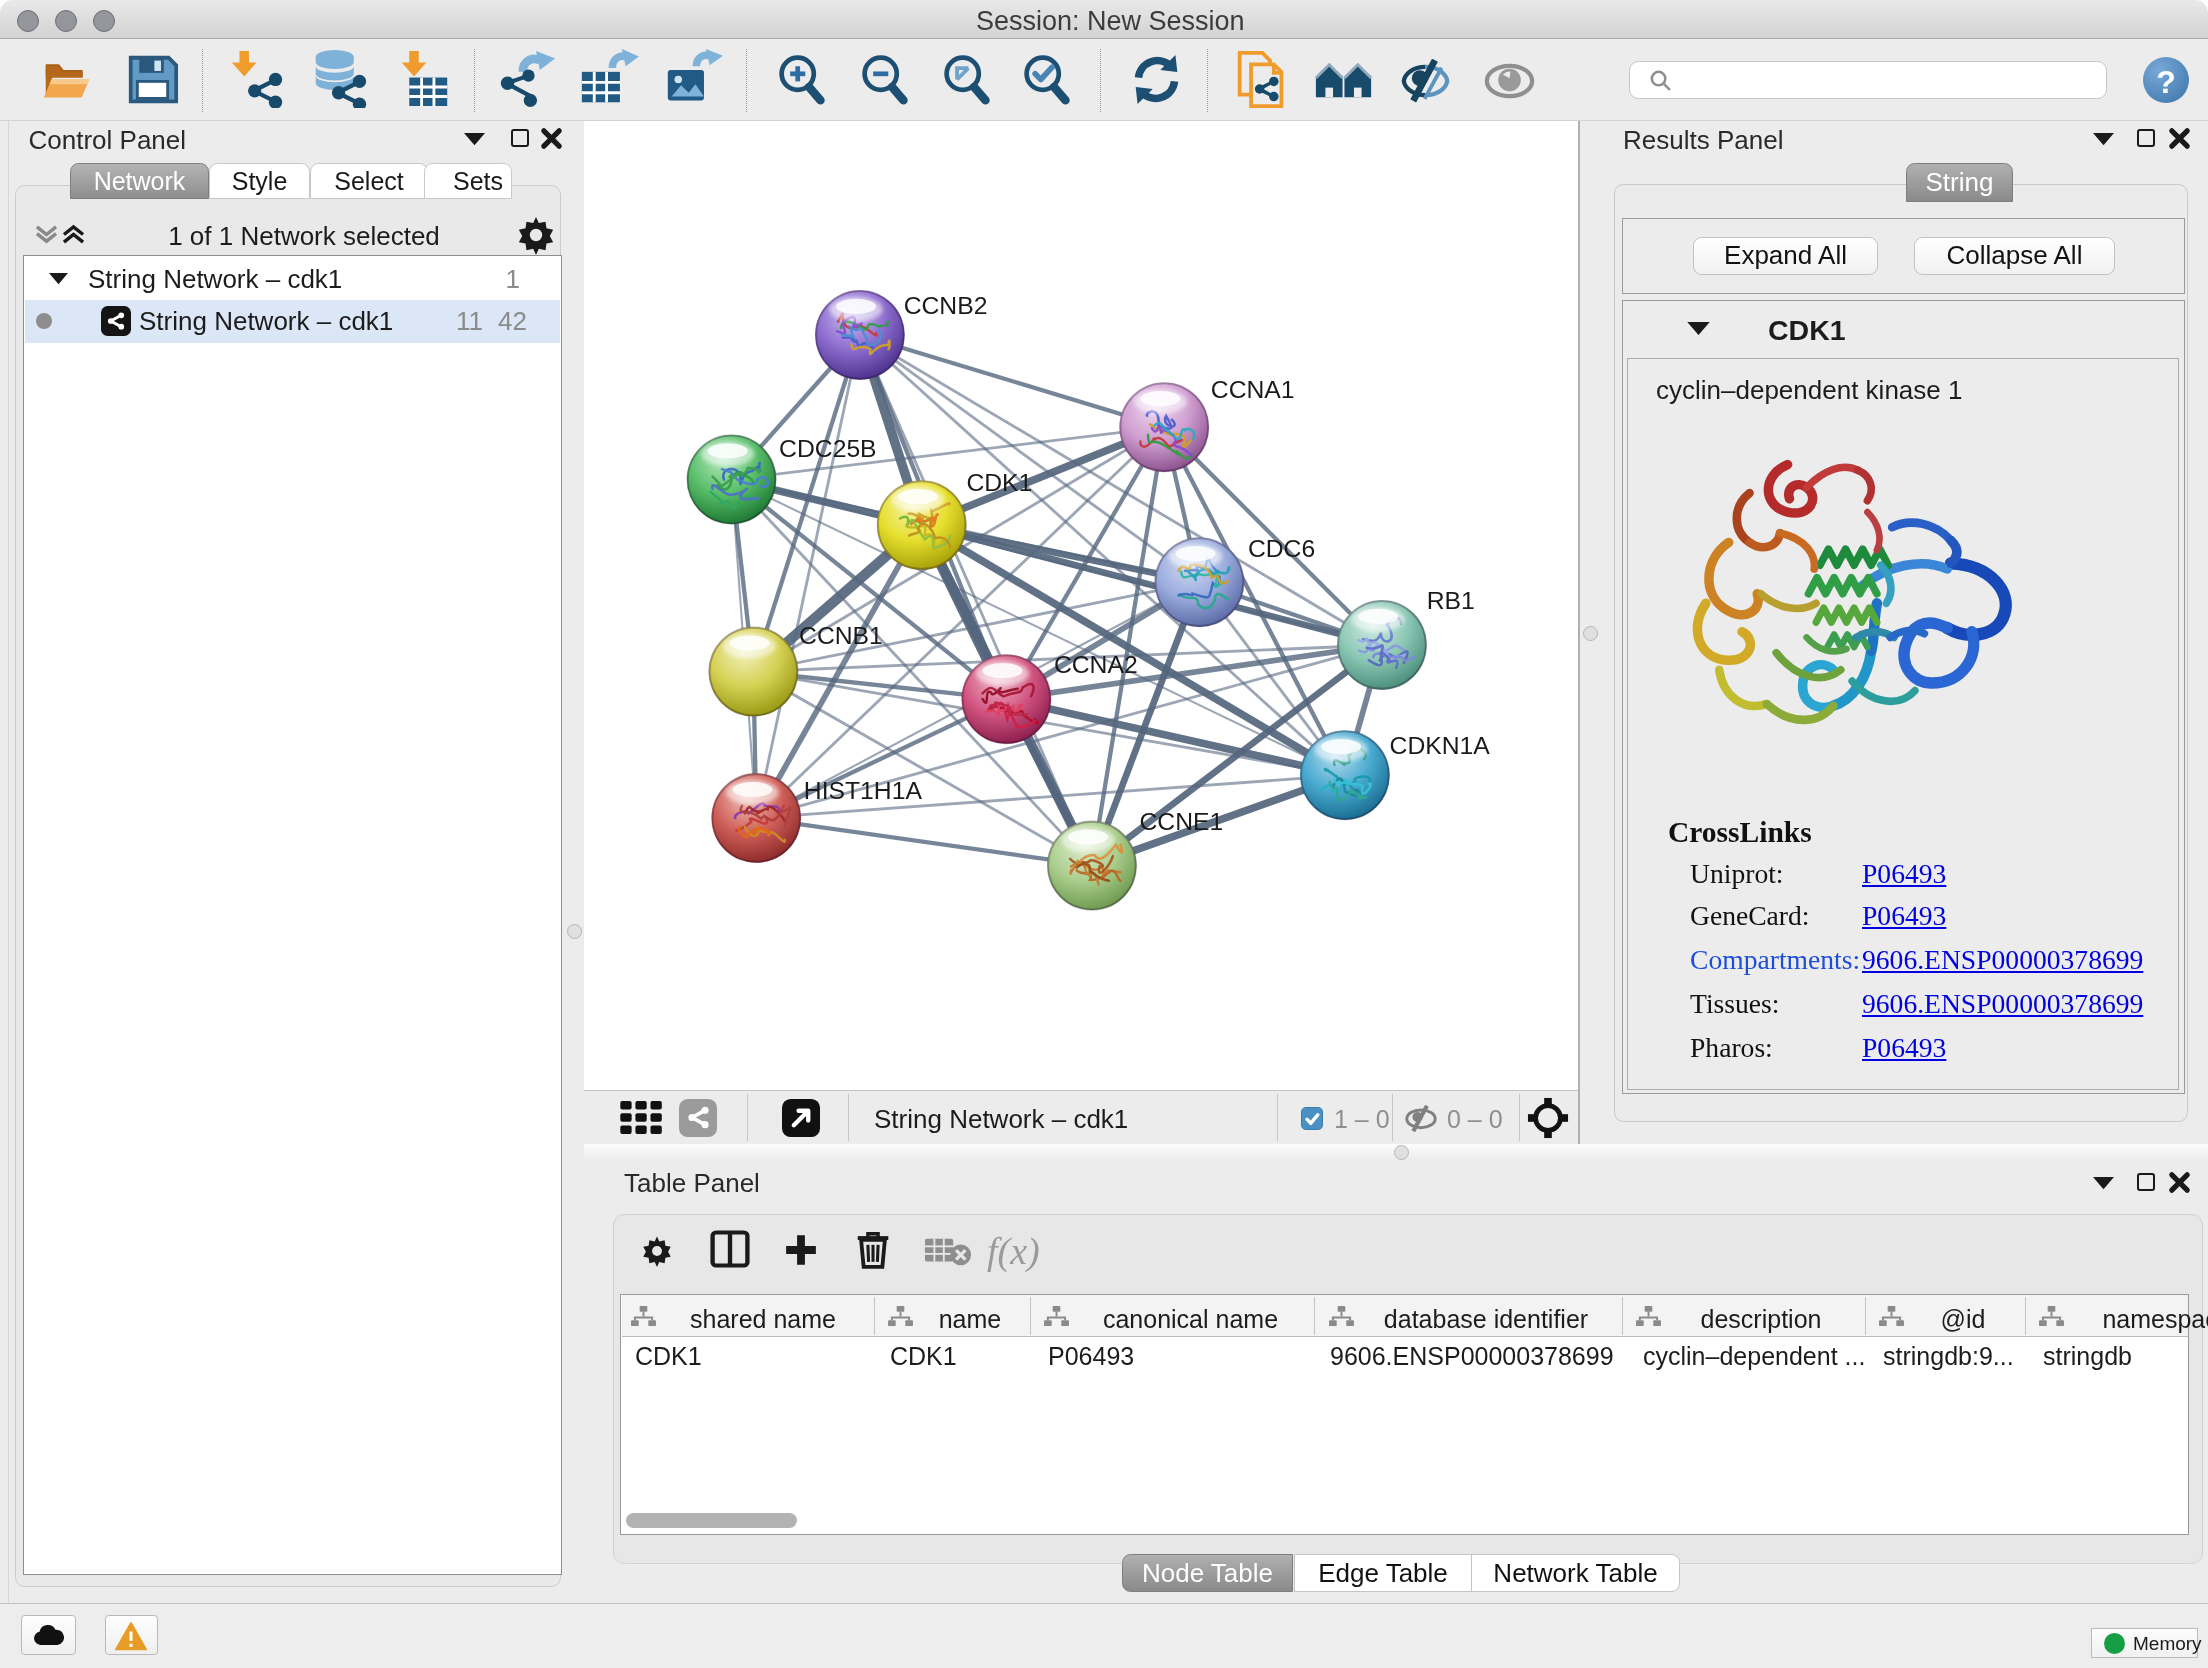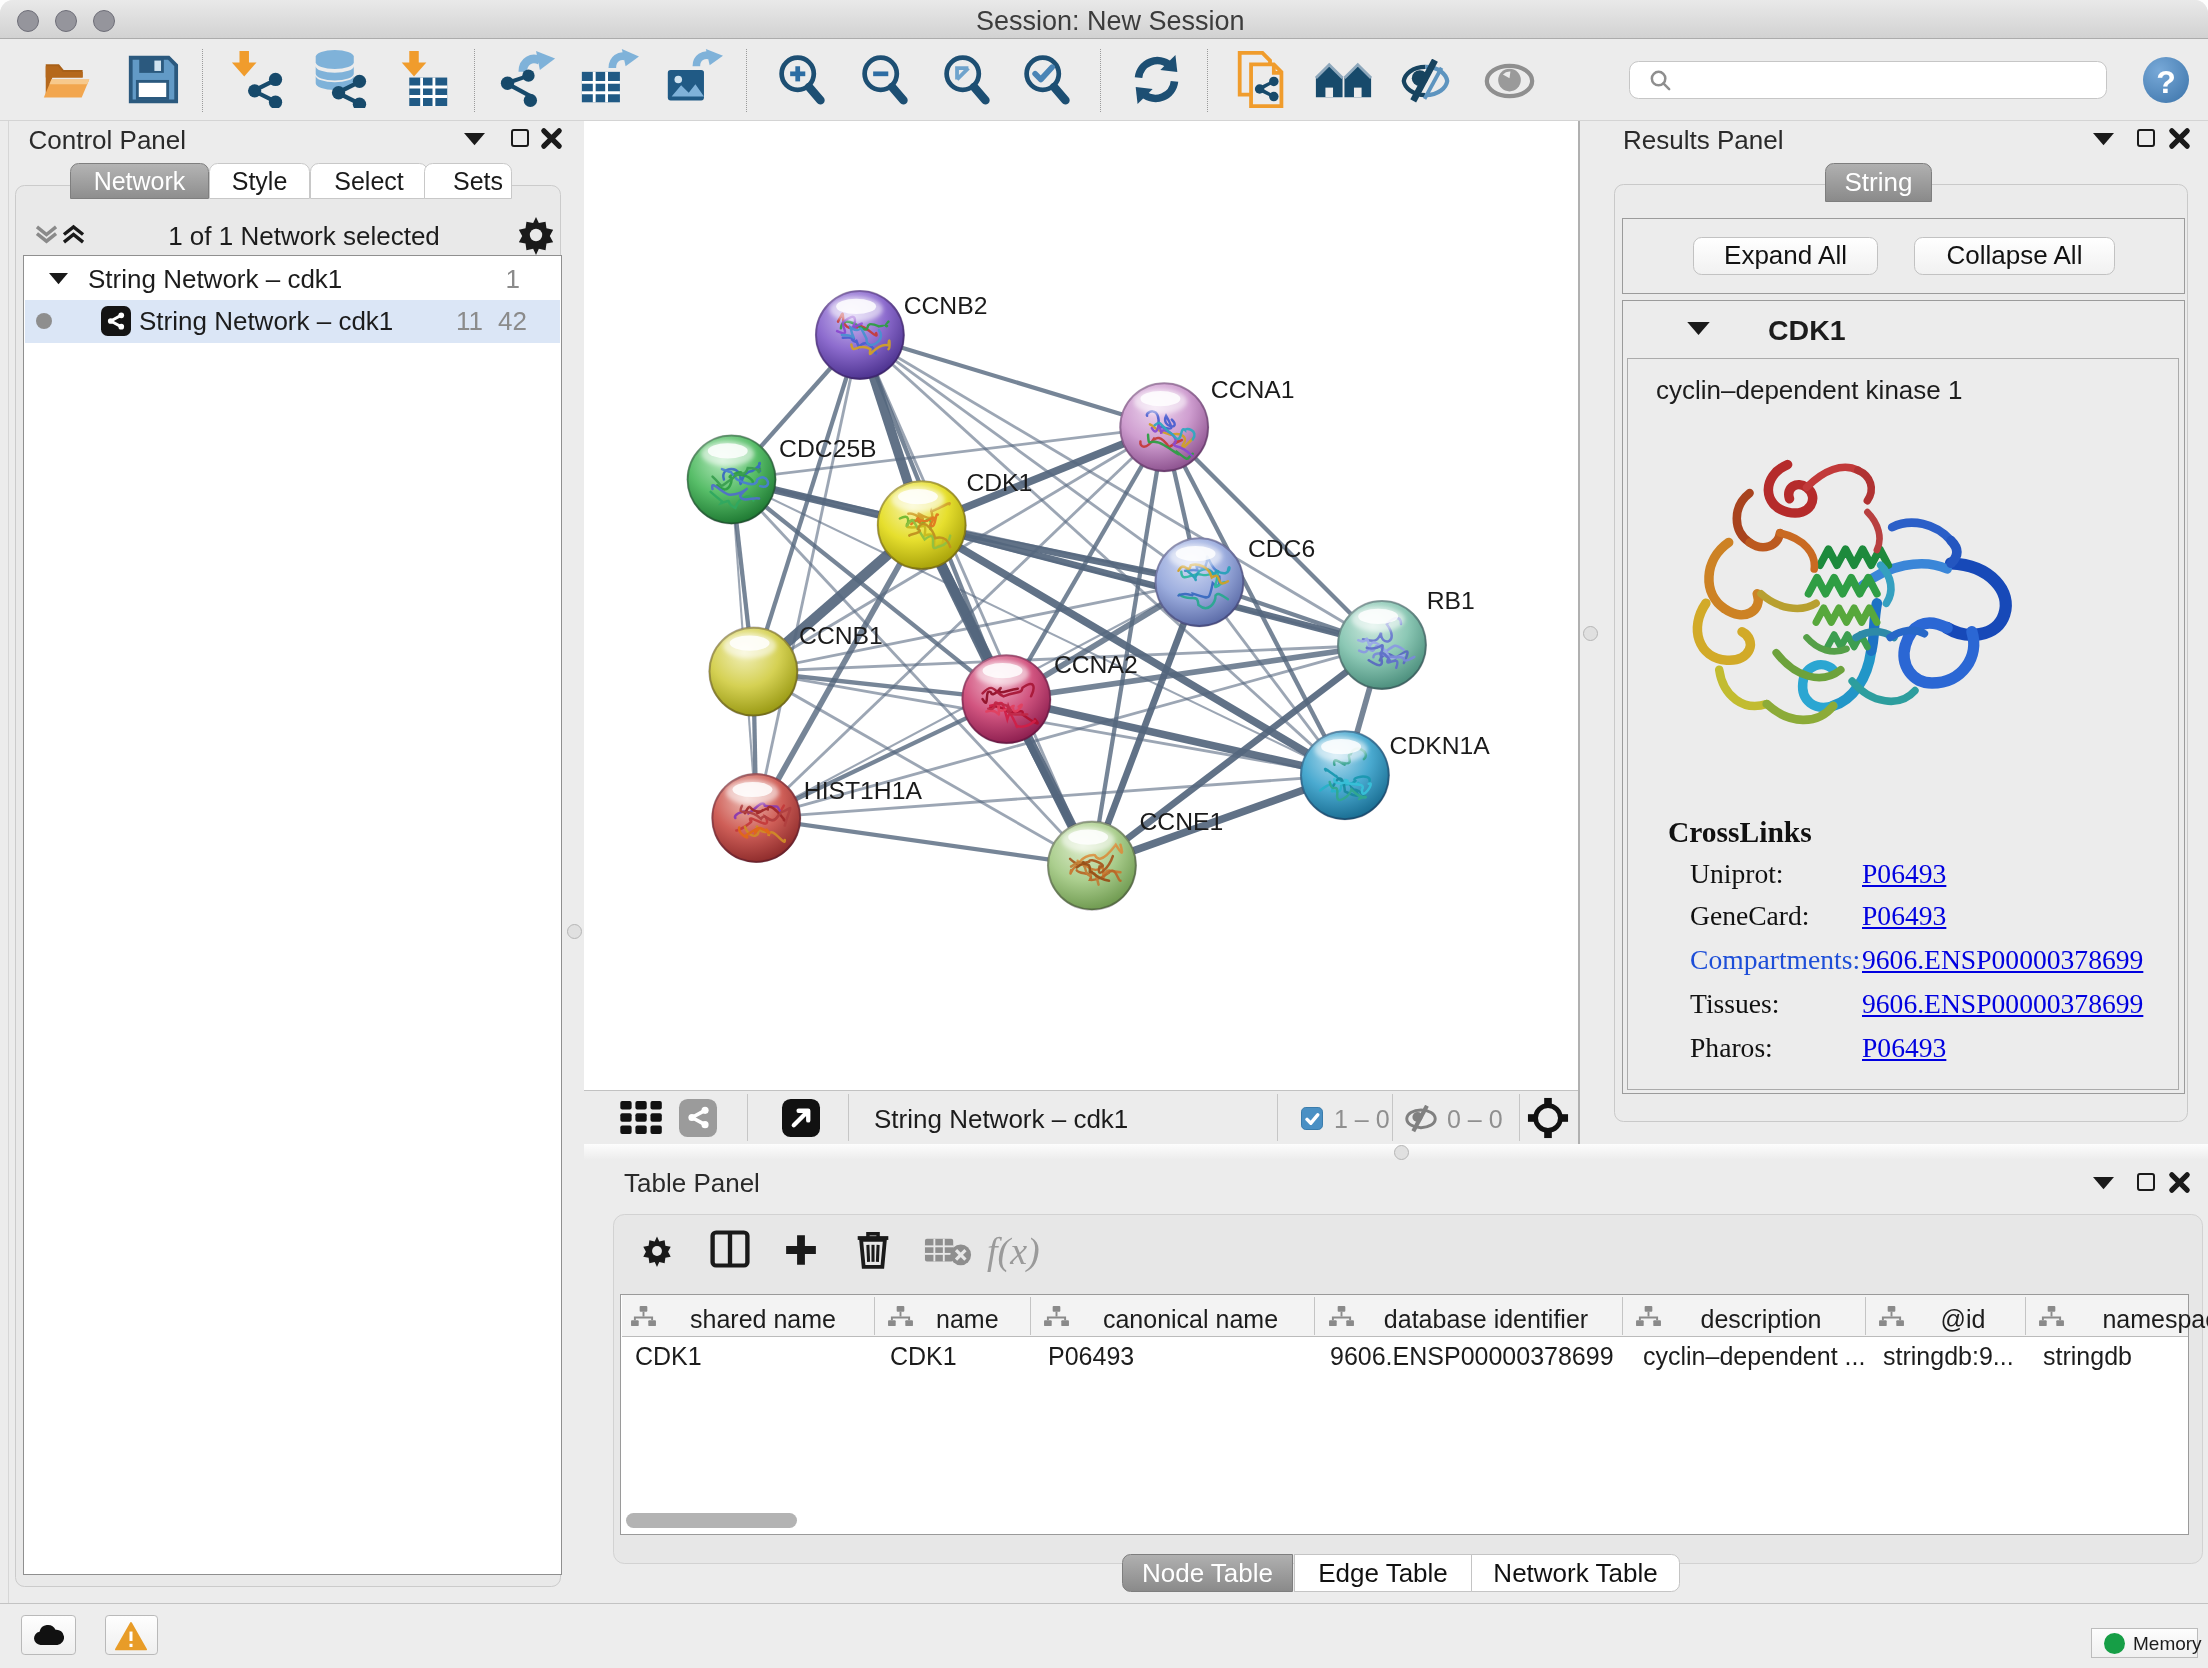--- a/index.html
+++ b/index.html
@@ -580,21 +580,21 @@
   <div class="txt" style="left:1623px;top:125px;font-size:26px;color:#2a2a2a;">Results Panel</div>
   <svg class="abs" style="left:2092px;top:132px;" width="23" height="14.3" viewBox="0 0 24 15">
       <path d="M1 1 h22 l-11 13 z" fill="#1a1a1a"></path>
     </svg>
   <div class="abs" style="left:2137px;top:129px;width:18px;height:18px;border:2.9px solid #1a1a1a;border-radius:2.9px;box-sizing:border-box;"></div>
   <svg class="abs" style="left:2168px;top:127px;" width="23" height="23" viewBox="0 0 24 24">
       <path d="M4 4 L20 20 M20 4 L4 20" stroke="#1a1a1a" stroke-width="5.5" stroke-linecap="round"></path>
     </svg>
 
   <div class="abs" style="left:1614px;top:184px;width:574px;height:938px;background:#ebebeb;border:1.9px solid #c9c9c9;border-radius:9.5px;box-sizing:border-box;"></div>
-  <div class="abs" style="left:1825px;top:163px;width:107px;height:39px;background:linear-gradient(#b0b0b0,#8a8a8a);border:1px solid #7e7e7e;border-radius:8.6px 8.6px 0 0;box-sizing:border-box;color:#fff;font-size:26px;text-align:center;line-height:37px;">String</div>
+  <div class="abs" style="left:1906px;top:163px;width:107px;height:39px;background:linear-gradient(#b0b0b0,#8a8a8a);border:1px solid #7e7e7e;border-radius:8.6px 8.6px 0 0;box-sizing:border-box;color:#fff;font-size:26px;text-align:center;line-height:37px;">String</div>
 
   <div class="abs" style="left:1622px;top:218px;width:563px;height:76px;background:#ececec;border:1.9px solid #9b9b9b;box-sizing:border-box;"></div>
   <div class="abs" style="left:1693px;top:237px;width:185px;height:38px;background:linear-gradient(#ffffff,#f1f1f1);border:1.9px solid #c2c2c2;border-radius:8.6px;box-sizing:border-box;color:#111;font-size:26px;font-weight:500;text-align:center;line-height:35px;">Expand All</div>
   <div class="abs" style="left:1914px;top:237px;width:201px;height:38px;background:linear-gradient(#ffffff,#f1f1f1);border:1.9px solid #c2c2c2;border-radius:8.6px;box-sizing:border-box;color:#111;font-size:26px;font-weight:500;text-align:center;line-height:35px;">Collapse All</div>
 
   <div class="abs" style="left:1622px;top:300px;width:563px;height:794px;background:#ececec;border:1.9px solid #9b9b9b;box-sizing:border-box;"></div>
   <svg class="abs" style="left:1686px;top:321px;" width="25" height="15" viewBox="0 0 26 16">
       <path d="M1 1 h24 l-12 14 z" fill="#1a1a1a"></path>
     </svg>
   <div class="txt" style="left:1768px;top:314px;font-size:28.5px;font-weight:bold;">CDK1</div>
@@ -709,21 +709,21 @@
   <div class="abs" style="left:1030px;top:1297px;width:1px;height:38px;background:#c4c4c4;"></div>
   <svg class="abs" style="left:887px;top:1305px;" width="27" height="23" viewBox="0 0 28 24">
       <g fill="#8a8a8a">
         <rect x="10" y="1" width="8" height="6" rx="1"></rect>
         <rect x="1" y="16" width="8" height="6" rx="1"></rect>
         <rect x="19" y="16" width="8" height="6" rx="1"></rect>
         <path d="M13 7 h2 v5 h-2 z"></path>
         <path d="M4 12 h20 v2 h-20 z M4 12 h2 v4 h-2 z M22 12 h2 v4 h-2 z"></path>
       </g>
     </svg>
-  <div class="txt" style="left:936px;top:1305px;width:108px;text-align:left;font-size:25px;">name</div>
+  <div class="txt" style="left:916px;top:1305px;width:108px;text-align:center;font-size:25px;">name</div>
   <div class="abs" style="left:1314px;top:1297px;width:1px;height:38px;background:#c4c4c4;"></div>
   <svg class="abs" style="left:1043px;top:1305px;" width="27" height="23" viewBox="0 0 28 24">
       <g fill="#8a8a8a">
         <rect x="10" y="1" width="8" height="6" rx="1"></rect>
         <rect x="1" y="16" width="8" height="6" rx="1"></rect>
         <rect x="19" y="16" width="8" height="6" rx="1"></rect>
         <path d="M13 7 h2 v5 h-2 z"></path>
         <path d="M4 12 h20 v2 h-20 z M4 12 h2 v4 h-2 z M22 12 h2 v4 h-2 z"></path>
       </g>
     </svg>

